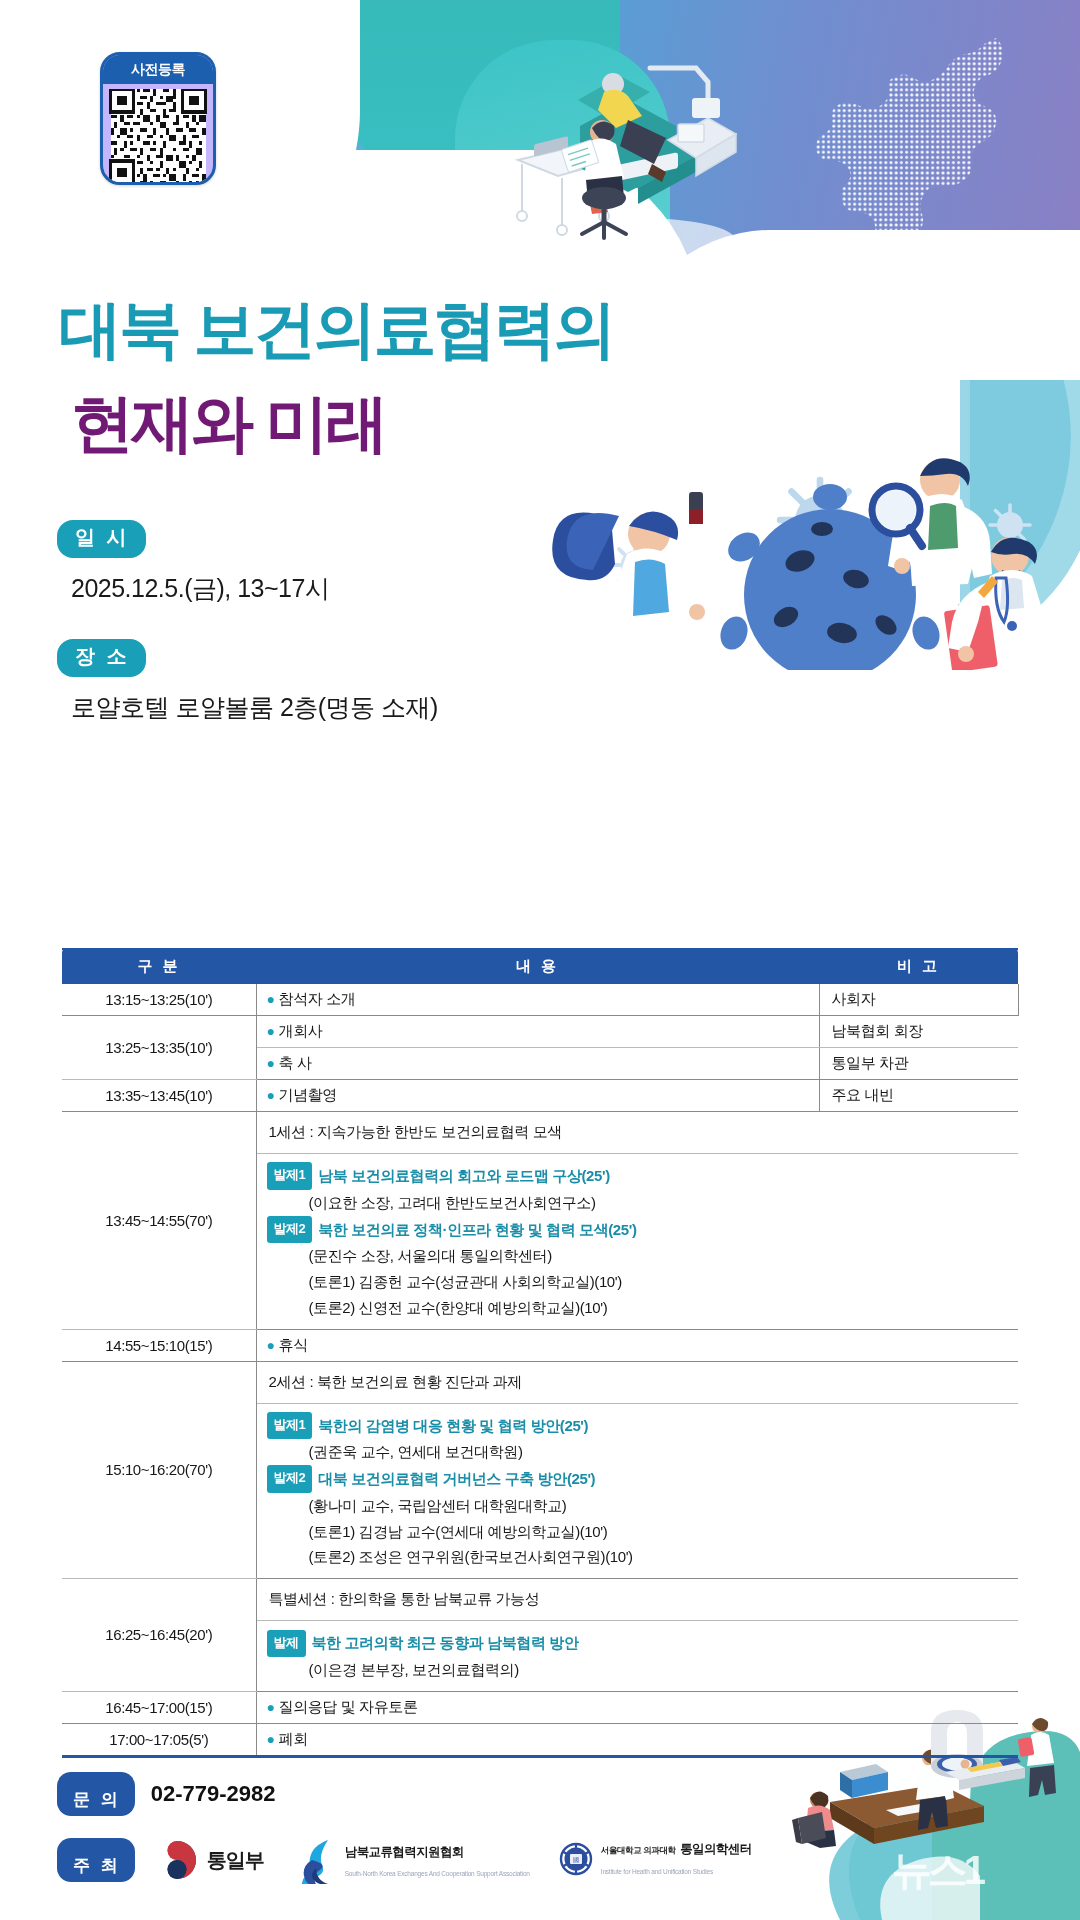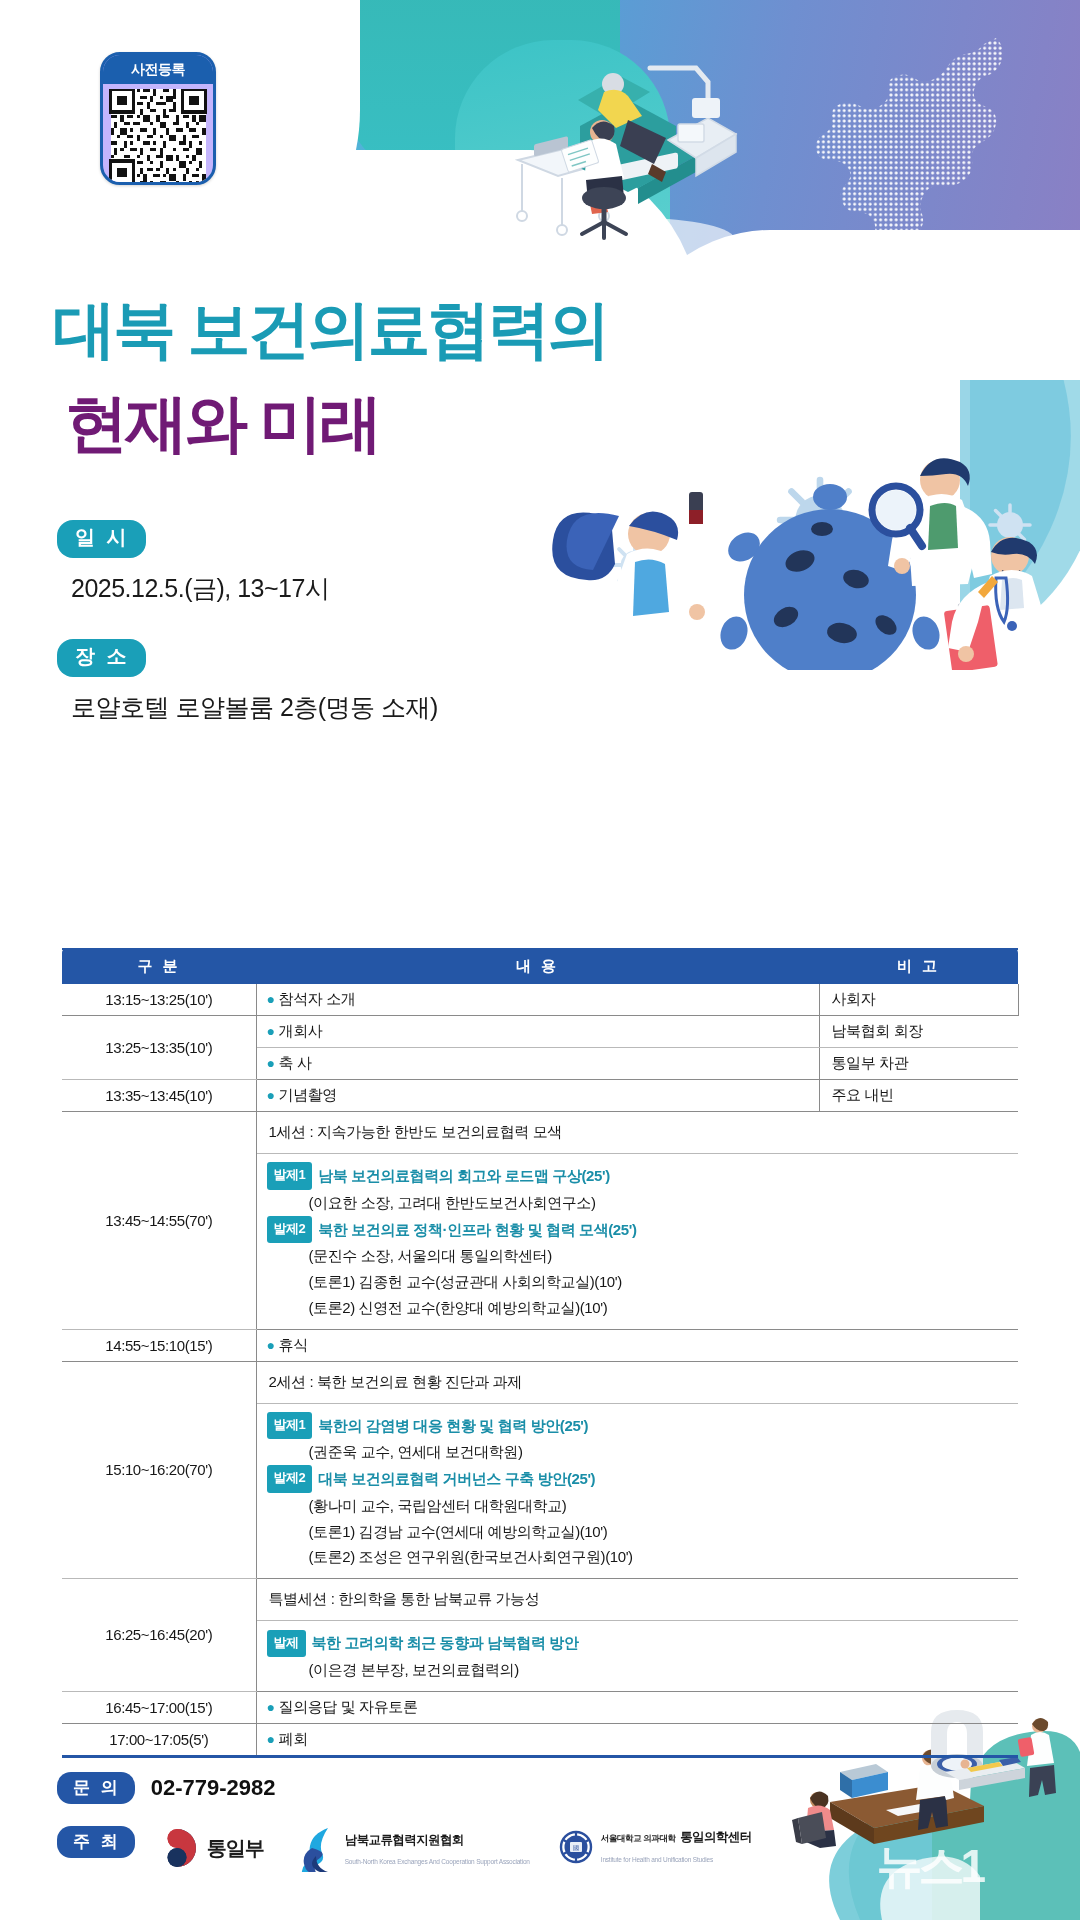--- a/index.html
+++ b/index.html
@@ -50,21 +50,21 @@
     margin-left:43px;
   }
   .qr-head {
     height:29px; background:#1b5fae; color:#fff;
     font-size:14px; font-weight:bold; letter-spacing:-0.5px;
     display:flex; align-items:center; justify-content:center;
   }
   .qr-body { padding:5px; display:flex; align-items:center; justify-content:center; }
 
   
-  .title-wrap { position:absolute; left:53px; top:292px; z-index:15; }
+  .title-wrap { position:absolute; left:59px; top:292px; z-index:15; }
   .t-line1 {
     font-size:63px; font-weight:bold; color:#1a9bb5; letter-spacing:-3px;
     line-height:1.18; white-space:nowrap;
   }
   .t-line2 {
     font-size:63px; font-weight:bold; color:#701a75; letter-spacing:-3px;
     line-height:1.18; margin-top:20px; padding-left:12px; white-space:nowrap;
   }
 
   
@@ -122,35 +122,35 @@
   }
   .sub { padding-left:42px; font-size:15px; color:#171717; letter-spacing:-0.4px; }
   .blk { line-height:1.72; }
 
   
   .footer { position:absolute; left:57px; top:1772px; z-index:15; }
   .f-row { display:flex; align-items:center; }
   .f-pill {
     display:inline-block; background:#2456a6; color:#fff;
     font-size:17px; font-weight:bold; letter-spacing:3px;
-    padding:4px 14px 5px 16px; border-radius:14px;
+    padding:16px 14px 5px 16px; border-radius:14px;
   }
   .f-phone { font-size:22px; color:#111; margin-left:16px; letter-spacing:0;font-weight:bold; }
   .f-row2 { margin-top:22px; display:flex; align-items:flex-start; gap:0; }
   .logo-group { display:flex; align-items:center; margin-left:20px; }
   .logo-label { font-size:20px; font-weight:bold; color:#1b1b1b; letter-spacing:-1px; }
   .logo-sub { font-size:6.5px; color:#9aa4bb; letter-spacing:-0.2px; line-height:1.2;}
   .logo-ko { font-size:12.5px; font-weight:bold; color:#1b1b1b; letter-spacing:-0.6px; }
   .logo-ko-small { font-size:8.5px; font-weight:bold; color:#222; letter-spacing:-0.4px; }
 
   
   .bot-decor { position:absolute; right:0; bottom:0; width:460px; height:230px; z-index:1; overflow:hidden;}
   .watermark {
     position:absolute; right:98px; bottom:22px; z-index:6;
-    font-size:46px; font-weight:bold; color:rgba(255,255,255,.82);
+    font-size:40px; font-weight:bold; color:rgba(255,255,255,.82);
     letter-spacing:-4px; font-family:"Liberation Sans",sans-serif;
   }
 </style>
 </head>
 <body>
 
 <div class="top-band">
   <div class="tb-teal-blob"></div>
   <div class="tb-white-1"></div>
   <div class="tb-teal-blob2"></div>

